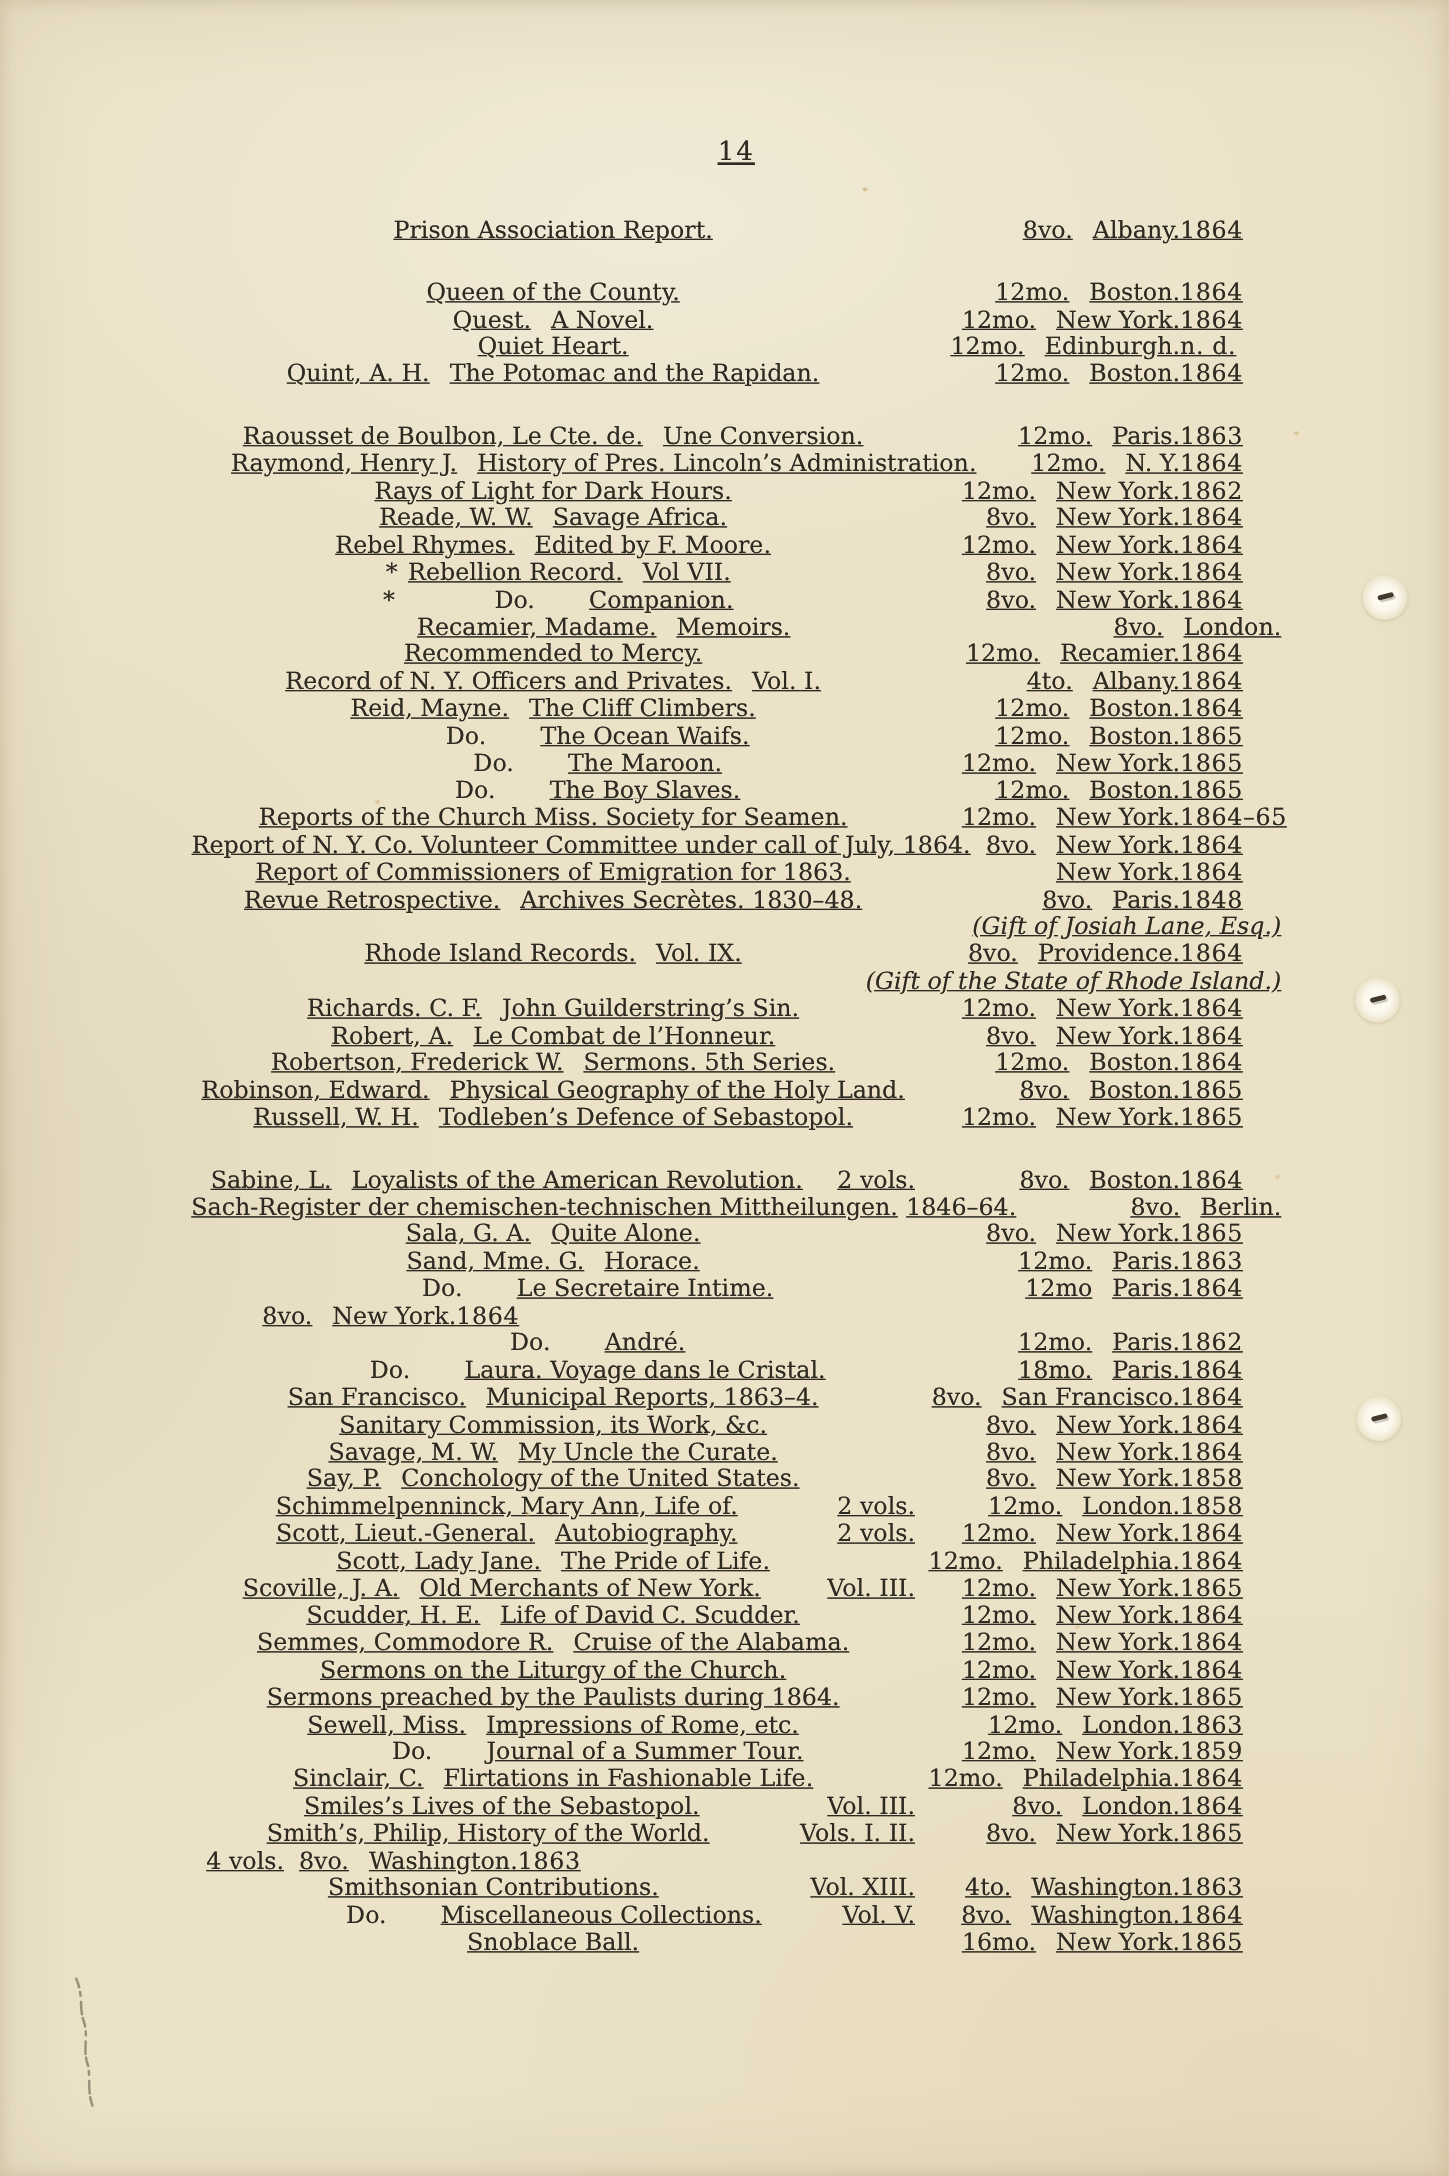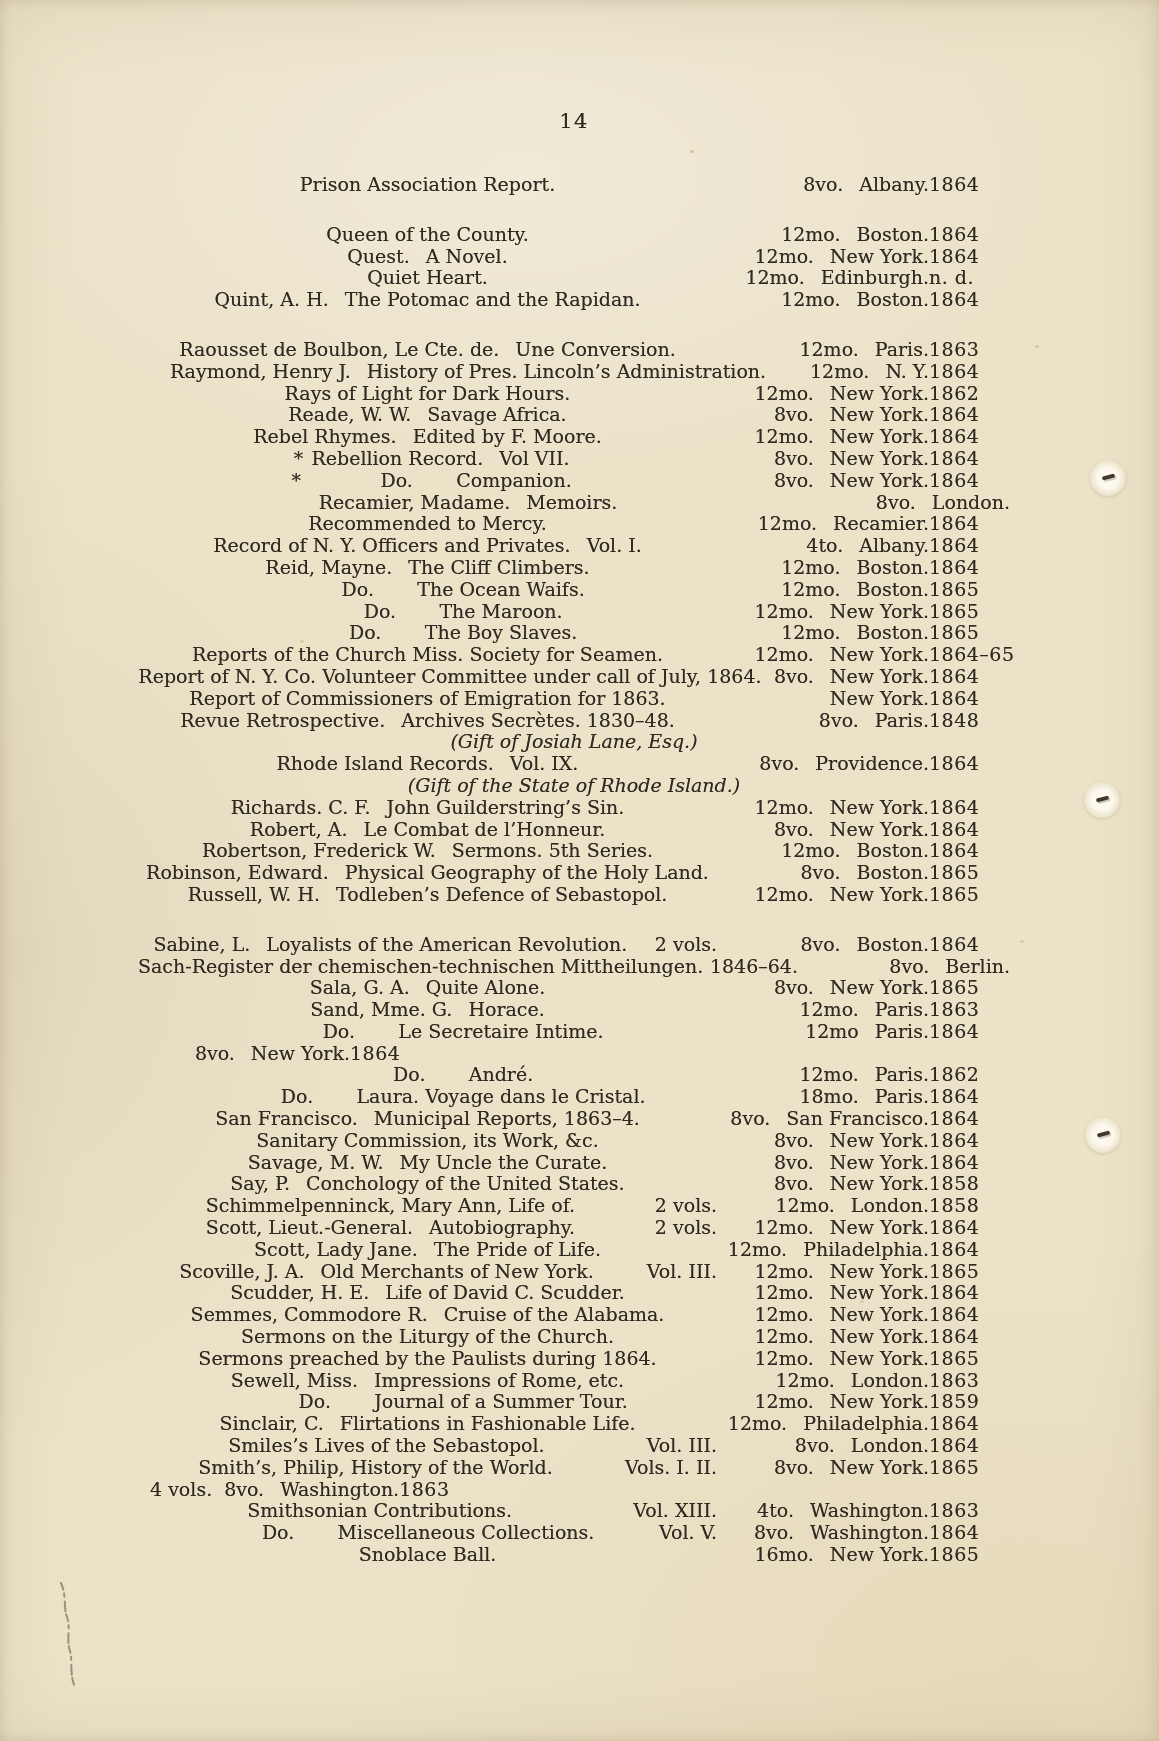--- a/index.html
+++ b/index.html
@@ -12,38 +12,38 @@
       radial-gradient(ellipse 900px 500px at 45% 10%, rgba(255,255,255,0.28), rgba(255,255,255,0) 60%),
       radial-gradient(ellipse 1100px 700px at 88% 96%, rgba(214,186,138,0.20), rgba(214,186,138,0) 62%),
       radial-gradient(ellipse 700px 900px at 0% 55%, rgba(150,126,88,0.10), rgba(150,126,88,0) 55%),
       #ebe2c8;
   }
   .page { position:absolute; inset:0;
     box-shadow: inset 0 0 70px rgba(150,125,85,0.16),
                 inset -5px 0 14px rgba(150,125,85,0.14),
                 inset 4px 0 10px rgba(120,100,70,0.10);
   }
-  .catalog { position:absolute; left:138px; top:108px; width:872px; }
+  .catalog { position:absolute; left:153px; top:108px; width:872px;text-decoration:underline; }
   .pagenum { text-align:center; font-size:21px; line-height:26px; letter-spacing:1.5px;
              text-shadow:0 0 0.5px rgba(46,42,33,0.65); }
   .list { margin-top:40px; }
   .row { display:flex; align-items:baseline; font-size:19px; line-height:21.8px;
          text-shadow:0 0 0.5px rgba(46,42,33,0.55); }
   .row.gap { margin-top:28px; }
   .left { flex:1 1 auto; min-width:0; white-space:nowrap;text-align:center; }
   .star { display:inline-block; width:26px; }
   .author { margin-right:16px; }
   .row.do .author { box-sizing:border-box; display:inline-block; width:131px; padding-left:44px; margin-right:16px; }
   .cell { flex:0 0 auto; white-space:nowrap; }
   .extra { margin-left:12px; }
   .fp { display:flex; justify-content:flex-end; gap:16px; flex:0 0 auto; width:200px; margin-left:12px; white-space:nowrap;text-align:right; }
   .row.tight .fp { width:auto; }
   .year { width:81px; text-align:left; letter-spacing:0.5px; }
   .row span:empty { display:none; }
-  .row.gift { justify-content:center; }
+  .row.gift { justify-content:flex-end; }
   .gift-text { font-style:italic; }
   
   .hole { position:absolute; width:36px; height:36px; border-radius:50%;
     background:radial-gradient(circle at 50% 50%, #fffdf6 0%, #fbf7ec 42%, rgba(251,247,236,0) 72%);
     box-shadow:0 1px 3px rgba(160,140,100,0.30); }
   .hole::after { content:""; position:absolute; left:12px; top:15px; width:13px; height:4px;
     background:#43392a; transform:rotate(-14deg); border-radius:2px;
     box-shadow:1px 2px 0 rgba(67,57,42,0.25); }
   .marks { position:absolute; inset:0; pointer-events:none; }
   .speck { position:absolute; left:690px; top:150px; width:4px; height:3px; border-radius:50%;

